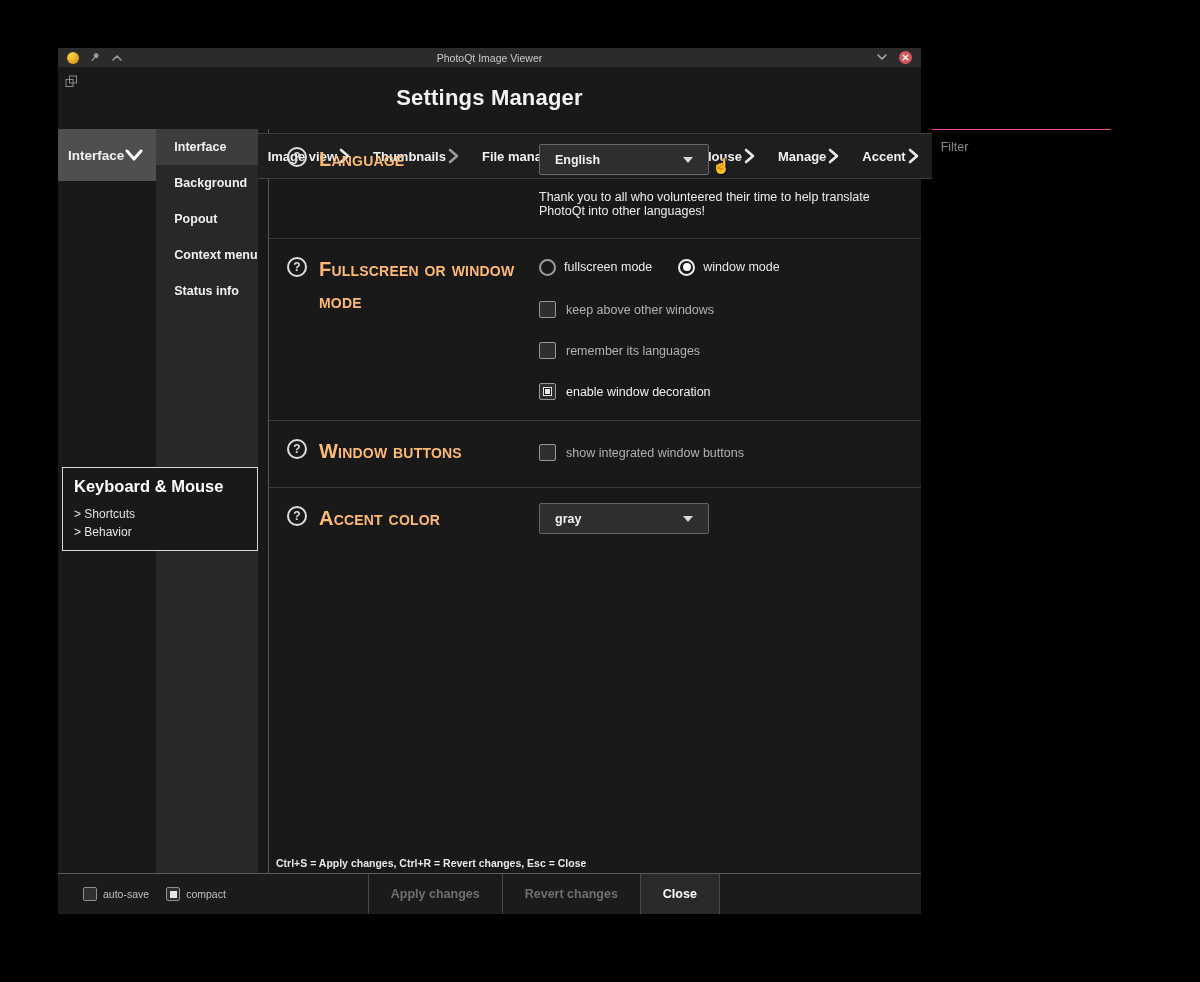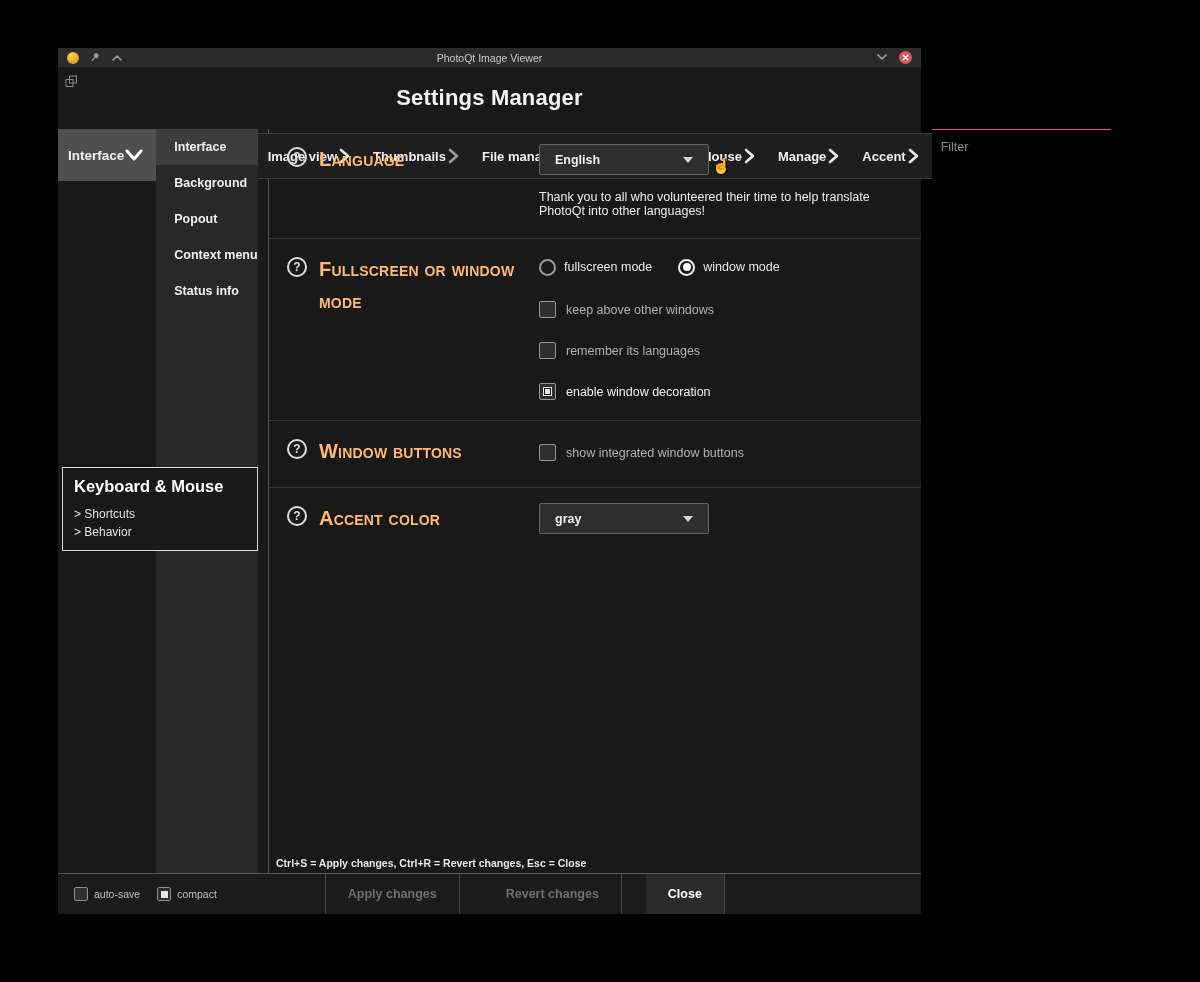--- a/index.html
+++ b/index.html
@@ -134,29 +134,29 @@
   .statusline {
     position:absolute; left:0; right:0; bottom:0; height:19px;
     padding:3px 7px 0 7px; font-size:10.5px; font-weight:bold; color:#e8e8e8;
   }
 
   
   .bottombar {
     flex:0 0 auto; height:41px; border-top:1px solid #5a5a5a; background:#1b1b1b;
     display:flex; align-items:stretch;
   }
-  .bb-left { display:flex; gap:17px; padding:0 16px; }
+  .bb-left { display:flex; gap:17px; padding:0 25px; }
   .bb-opt { display:flex; align-items:center; gap:6px; }
   .bb-check {
     width:14px; height:14px; background:#2f2f2f; border:1px solid #8f8f8f;
     border-radius:2px; display:inline-flex; align-items:center; justify-content:center;
   }
   .bb-check.checked::after { content:""; width:7px; height:7px; background:#e6e6e6; }
   .bb-label { font-size:10.5px; color:#c0c0c0; }
-  .bb-buttons { display:flex; margin-left:92px;gap:24px; }
+  .bb-buttons { display:flex; margin-left:117px; }
   .bb-btn {
     display:flex; align-items:center; padding:0 22px;
     font-size:12.5px; font-weight:bold; color:#6f6f6f;
     border-left:1px solid #474747; border-right:1px solid #474747;
   }
   .bb-btn + .bb-btn { border-left:none; }
   .bb-btn.enabled { color:#ffffff; background:#2a2a2a; }
 
   .chev-svg { display:block; }
 </style>

